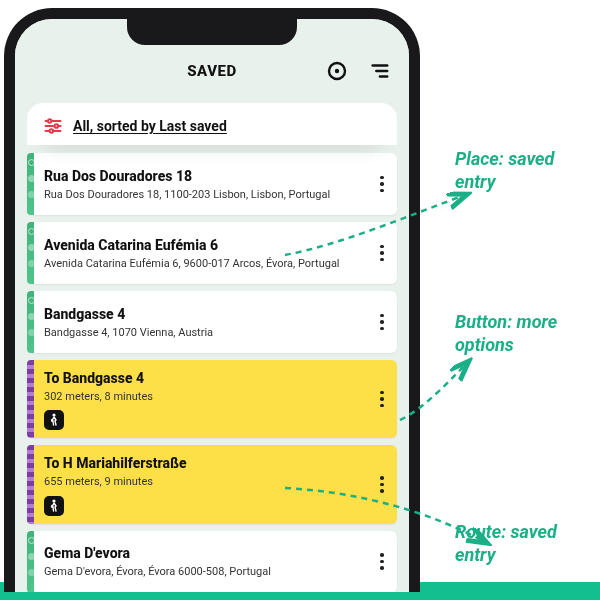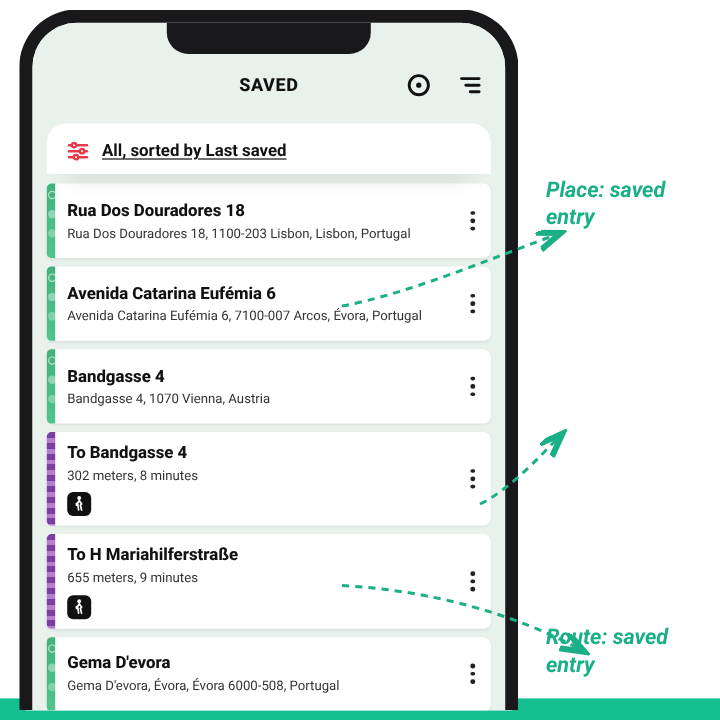--- a/index.html
+++ b/index.html
@@ -20,21 +20,21 @@
   
   .bottom-strip {
     position: absolute;
     left: 0; right: 0; bottom: 0;
     height: 18px;
     background: #13bf8f;
   }
   
   .phone {
     position: absolute;
-    left: 16px;
+    left: 4px;
     top: 8px;
     width: 416px;
     height: 584px;
     border-radius: 48px 48px 0 0;
     background: #e9f1ed;
     border: 11px solid #19191b;
     border-bottom: none;
     overflow: hidden;
   }
   .phone::before { 
@@ -120,21 +120,21 @@
   }
   .item {
     background: #fff;
     border-radius: 6px;
     display: flex;
     align-items: stretch;
     min-height: 62px;
     position: relative;
     box-shadow: 0 1px 2px rgba(0,0,0,0.06);
   }
-  .item.route { background: #ffffff; }
+  .item.route { background: #fde047; }
   .stripe {
     width: 7px;
     border-radius: 4px 0 0 4px;
     flex-shrink: 0;
   }
   .stripe.place {
     background: linear-gradient(#41b37a, #4fc58a);
     position: relative;
   }
   .stripe.place::after {
@@ -263,21 +263,21 @@
                 <span></span>
                 <span></span>
                 <span></span>
               </div>
             </div>
           </div>
           <div class="item">
             <div class="stripe place"></div>
             <div class="item-body">
               <div class="item-title">Avenida Catarina Eufémia 6</div>
-              <div class="item-sub">Avenida Catarina Eufémia 6, 7100-007 Arcos, Évora, Portugal</div>
+              <div class="item-sub">Avenida Catarina Eufémia 6, 9600-017 Arcos, Évora, Portugal</div>
             </div>
             <div class="more-btn">
               <div class="more-dots">
                 <span></span>
                 <span></span>
                 <span></span>
               </div>
             </div>
           </div>
           <div class="item">
@@ -347,20 +347,21 @@
                 <span></span>
               </div>
             </div>
           </div>
         </div>
 
     </div>
   </div>
 
   <div class="annot a1">Place: saved entry</div>
+  <div class="annot a2">Button: more options</div>
   <div class="annot a3">Route: saved entry</div>
 
   <svg class="arrow" style="left:280px; top:190px;" width="200" height="80">
     <defs>
       <marker id="ah1" markerWidth="10" markerHeight="10" refX="7" refY="3" orient="auto">
         <path d="M0,0 L8,3 L0,6" fill="none" stroke="#1aaf86" stroke-width="2"></path>
       </marker>
     </defs>
     <path d="M5 65 C 60 55, 130 25, 185 5" fill="none" stroke="#1aaf86" stroke-width="2.5" stroke-dasharray="6 5" marker-end="url(#ah1)"></path>
   </svg>

